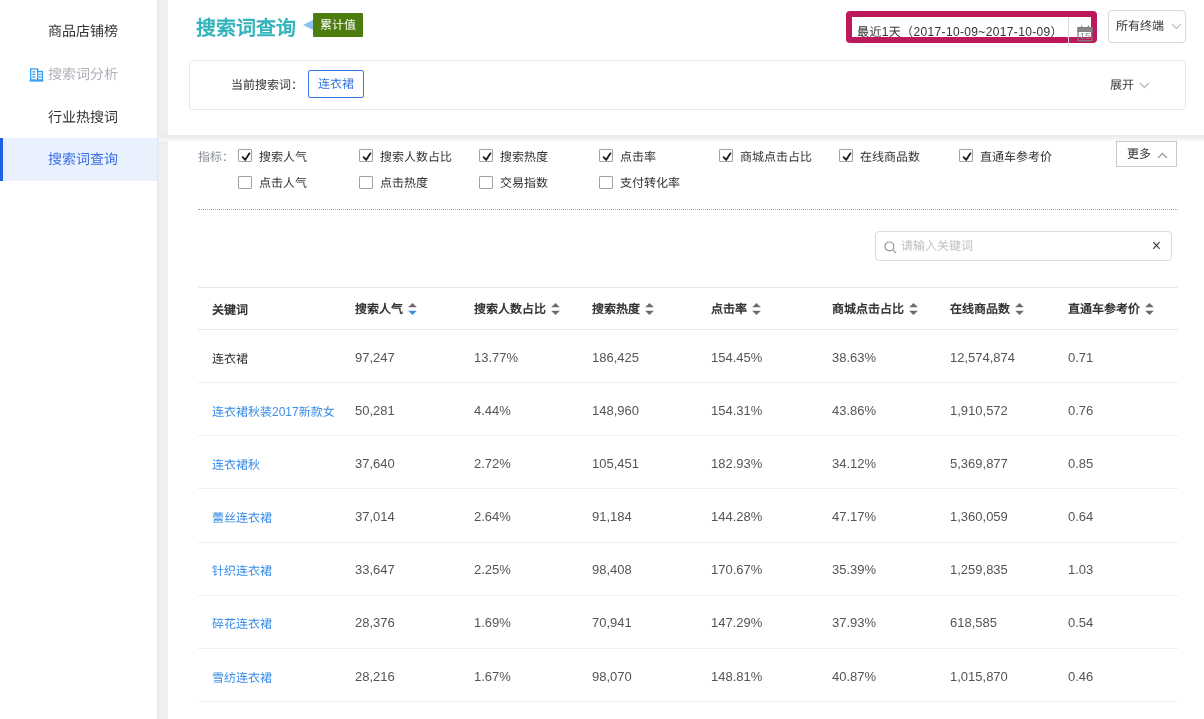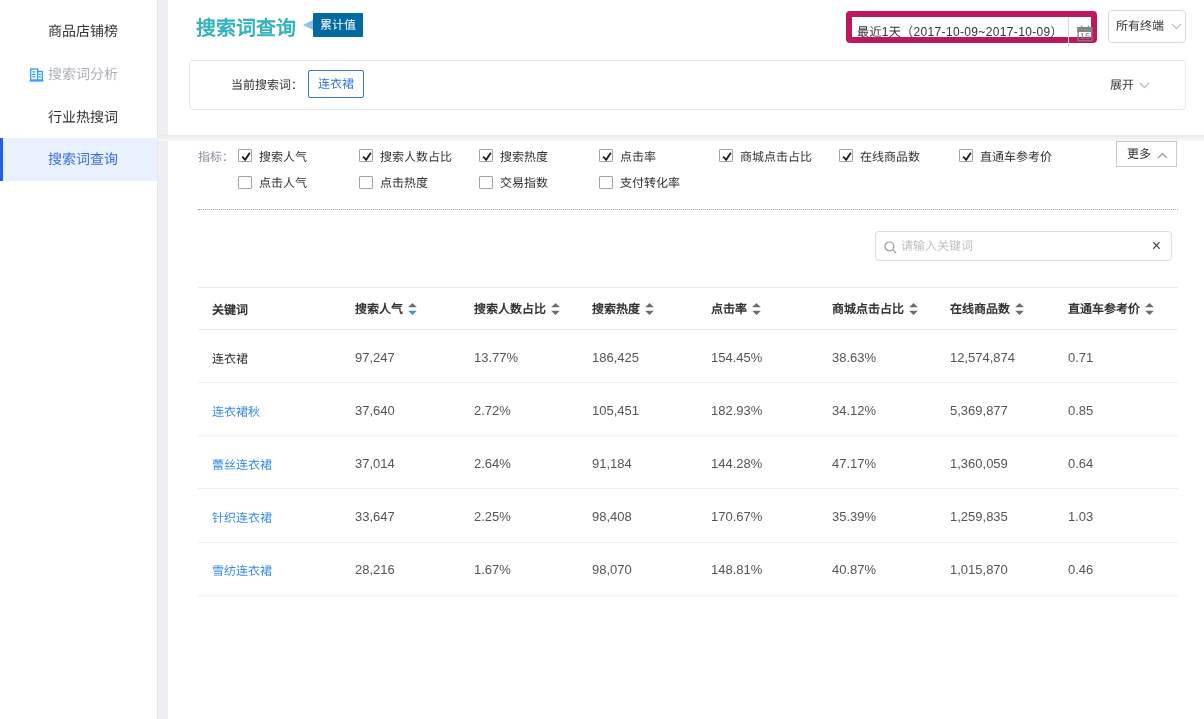--- a/index.html
+++ b/index.html
@@ -9,21 +9,21 @@
 #sidebar { position:absolute; left:0; top:0; width:158px; height:719px; border-right:1px solid #e4e7ea; background:#fff; padding-top:10px; }
 .mi { height:42.5px; line-height:42.5px; padding-left:48px; font-size:14px; color:#333; }
 .mi:first-child { height:43px; line-height:43px; }
 .mi.gray { color:#aeb2b8; }
 .mi.sel { background:#e8f1fd; color:#3d6fe6; border-left:3px solid #1c63e8; padding-left:45px; height:43px; line-height:43px; }
 .mi .ic { position:absolute; left:29px; margin-top:15px; }
 
 #gutter { position:absolute; left:158px; top:0; width:10px; height:719px; background:#edeff3; }
 
 #h1 { position:absolute; left:196px; top:12px; font-size:20px; font-weight:bold; color:#33b4ba; }
-#badge { position:absolute; left:313px; top:13px; width:50px; height:24px; background:#0369a1; border-radius:1px; color:#fff; font-size:12px; text-align:center; line-height:24px; }
+#badge { position:absolute; left:313px; top:13px; width:50px; height:24px; background:#4d7c0f; border-radius:1px; color:#fff; font-size:12px; text-align:center; line-height:24px; }
 #badge::before { content:""; position:absolute; left:-15px; top:6.5px; border:5.5px solid transparent; border-right:10px solid #8ac2f2; }
 
 
 #datebox { position:absolute; left:846px; top:11px; width:251px; height:32px; border:6px solid #be185d; border-radius:4px; }
 #datebox .txt { position:absolute; left:0; top:0; width:216px; height:30px; line-height:30px; text-align:center; font-size:12px; color:#333; letter-spacing:0.35px; }
 #datebox .icwrap { position:absolute; left:216px; top:0; width:34px; height:30px; border-left:1px solid #d9d9d9; }
 #termbox { position:absolute; left:1108px; top:10px; width:78px; height:33px; border:1px solid #d9d9d9; border-radius:4px; font-size:12px; color:#333; line-height:31px; padding-left:7px; white-space:nowrap; }
 
 
 #card { position:absolute; left:189px; top:60px; width:997px; height:50px; border:1px solid #e7e7e7; border-radius:4px; }
@@ -203,20 +203,30 @@
         <td class="kw1">连衣裙</td>
         <td>97,247</td>
         <td>13.77%</td>
         <td>186,425</td>
         <td>154.45%</td>
         <td>38.63%</td>
         <td>12,574,874</td>
         <td>0.71</td>
       </tr>
   <tr>
+        <td class="lnk">连衣裙秋装2017新款女</td>
+        <td>50,281</td>
+        <td>4.44%</td>
+        <td>148,960</td>
+        <td>154.31%</td>
+        <td>43.86%</td>
+        <td>1,910,572</td>
+        <td>0.76</td>
+      </tr>
+  <tr>
         <td class="lnk">连衣裙秋</td>
         <td>37,640</td>
         <td>2.72%</td>
         <td>105,451</td>
         <td>182.93%</td>
         <td>34.12%</td>
         <td>5,369,877</td>
         <td>0.85</td>
       </tr>
   <tr>
@@ -233,20 +243,30 @@
         <td class="lnk">针织连衣裙</td>
         <td>33,647</td>
         <td>2.25%</td>
         <td>98,408</td>
         <td>170.67%</td>
         <td>35.39%</td>
         <td>1,259,835</td>
         <td>1.03</td>
       </tr>
   <tr>
+        <td class="lnk">碎花连衣裙</td>
+        <td>28,376</td>
+        <td>1.69%</td>
+        <td>70,941</td>
+        <td>147.29%</td>
+        <td>37.93%</td>
+        <td>618,585</td>
+        <td>0.54</td>
+      </tr>
+  <tr>
         <td class="lnk">雪纺连衣裙</td>
         <td>28,216</td>
         <td>1.67%</td>
         <td>98,070</td>
         <td>148.81%</td>
         <td>40.87%</td>
         <td>1,015,870</td>
         <td>0.46</td>
       </tr>
 </tbody>

